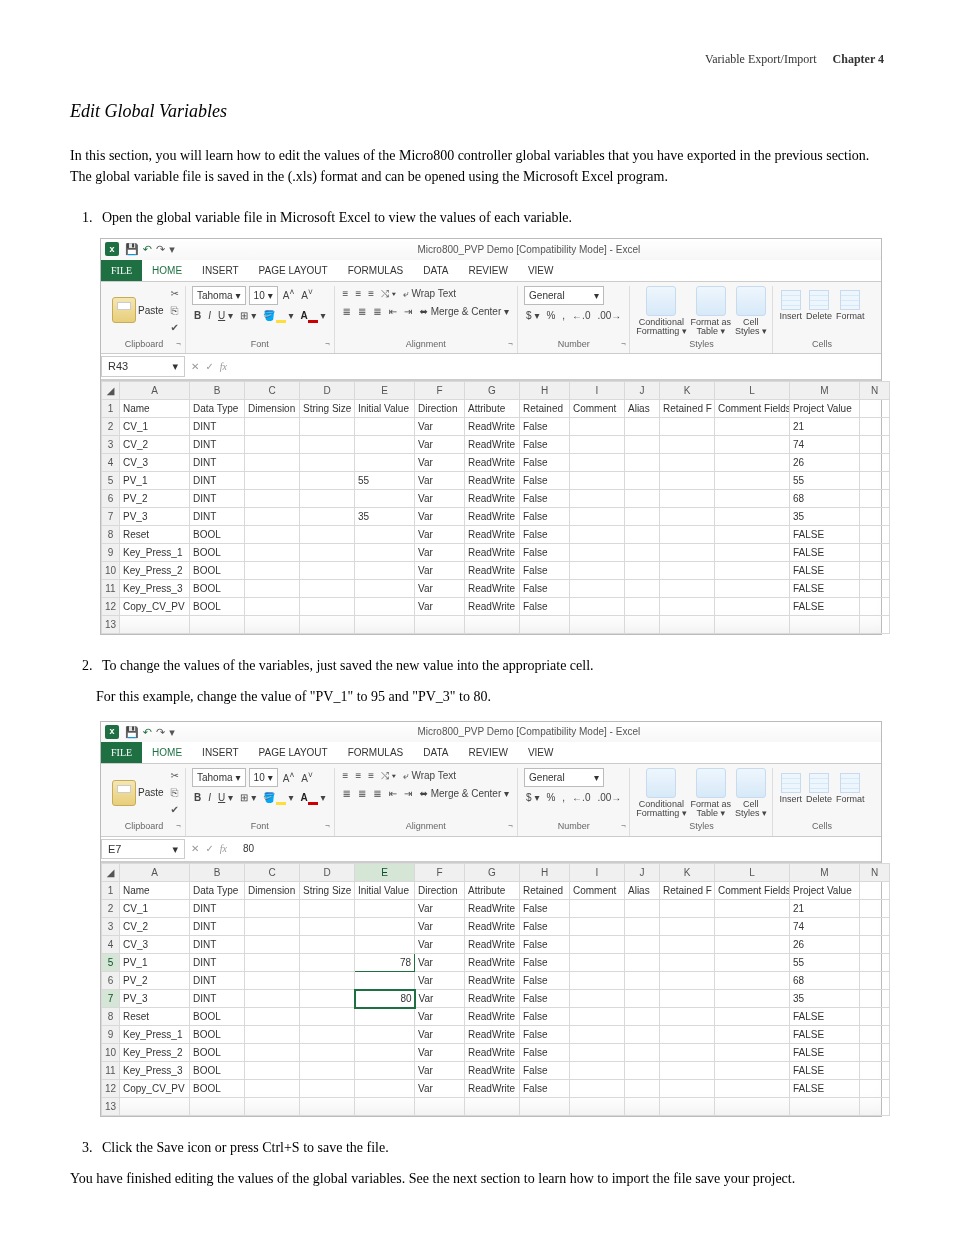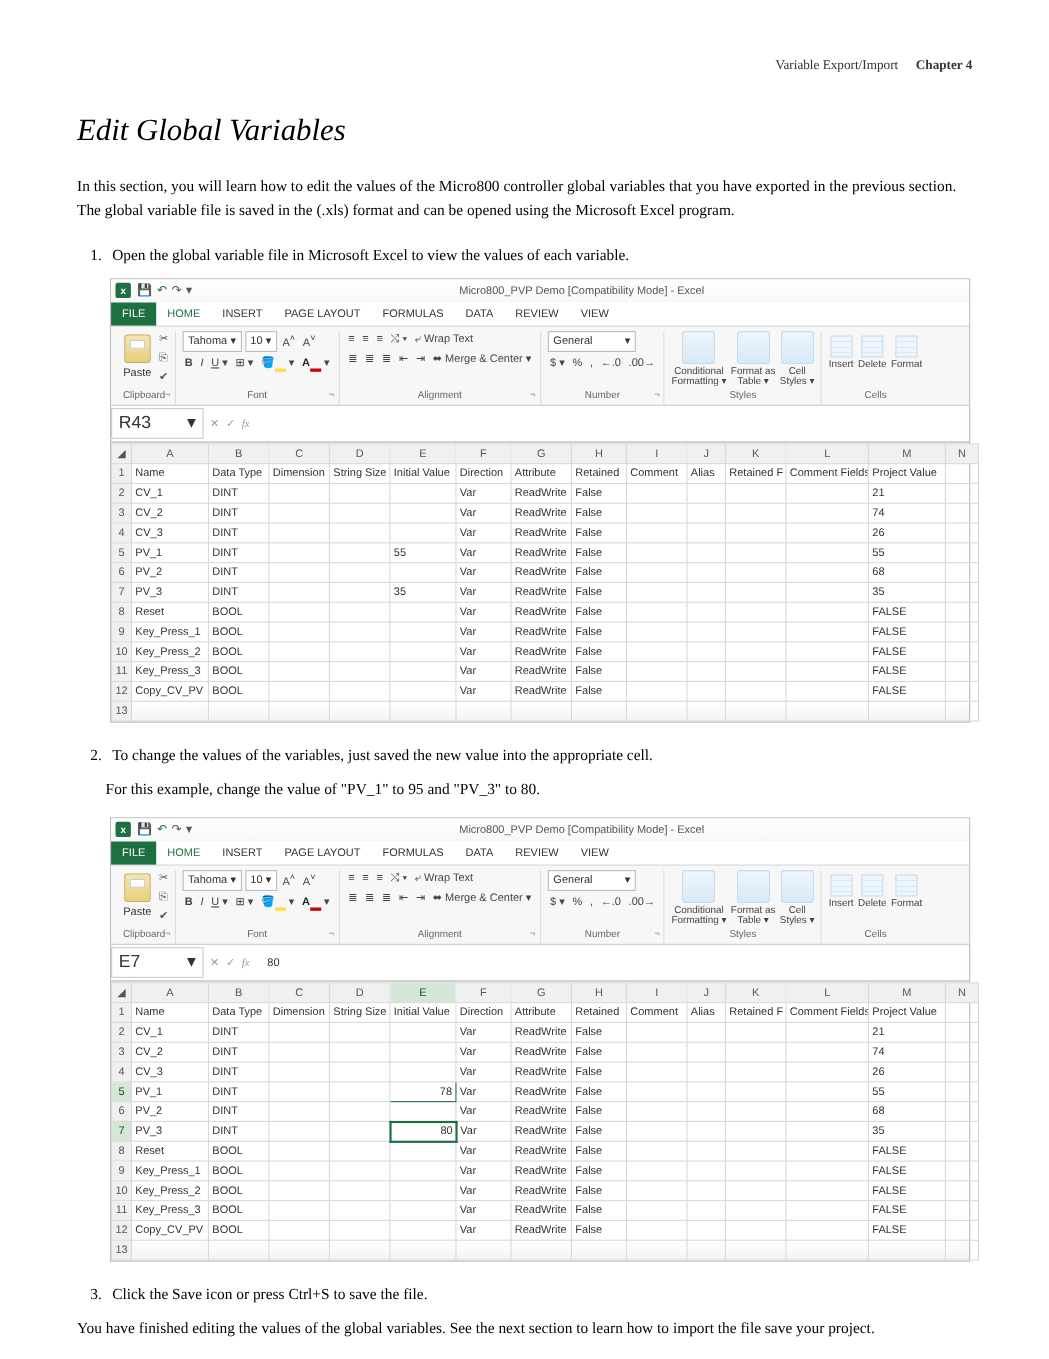--- a/index.html
+++ b/index.html
@@ -17,21 +17,21 @@
     font-size: 12px;
     color: #333;
     margin-bottom: 30px;
   }
   .header-line .chapter {
     font-weight: bold;
   }
   h1.section-title {
     font-style: italic;
     font-weight: normal;
-    font-size: 28px;
+    font-size: 18px;
     margin: 10px 0 20px 0;
   }
   p.body-text {
     margin: 10px 0 20px 0;
   }
   ol.steps {
     padding-left: 26px;
     margin: 2px 0;
   }
   ol.steps li {
@@ -93,20 +93,21 @@
     border-bottom: 1px solid #ccc;
   }
   .excel-tab {
     padding: 3px 10px;
     font-size: 10px;
     color: #333;
   }
   .excel-tab.file {
     background: #1e6f42;
     color: #fff;
+    font-family: Liberation Serif, serif;
   }
   .excel-tab.active {
     color: #1e6f42;
   }
   .ribbon {
     display: flex;
     border-bottom: 1px solid #ccc;
     background: #f7f7f7;
     padding: 4px 2px 0 2px;
   }
@@ -136,21 +137,20 @@
     content: "⌐";
     position: absolute;
     right: -2px;
     transform: scaleX(-1);
     font-size: 8px;
     color:#888;
   }
   .rg-label.no-launcher::after { content: ""; }
   .paste-big {
     display:flex;
-    flex-direction:column;
     align-items:center;
     gap:2px;
     padding:0 3px;
   }
   .paste-icon {
     width: 22px; height: 24px;
     background: linear-gradient(#f5e6b3, #e8ce7a);
     border: 1px solid #c7ac58;
     border-radius: 3px;
     position:relative;
@@ -194,21 +194,21 @@
     display:flex;
     align-items:center;
     border-bottom:1px solid #ccc;
     padding:2px 0;
     gap:6px;
   }
   .namebox {
     width:70px;
     border:1px solid #ccc;
     padding:1px 6px;
-    font-size:16px;
+    font-size:11px;
     display:flex;
     justify-content:space-between;
   }
   .fx-icons { color:#999; display:flex; gap:6px; align-items:center; font-size:10px; }
   .fx-icons .fx { font-style: italic; font-family: Georgia; }
   .fx-value { padding-left: 10px; font-size:10px; }
 
   .sheet {
     border-top:1px solid #ccc;
   }

